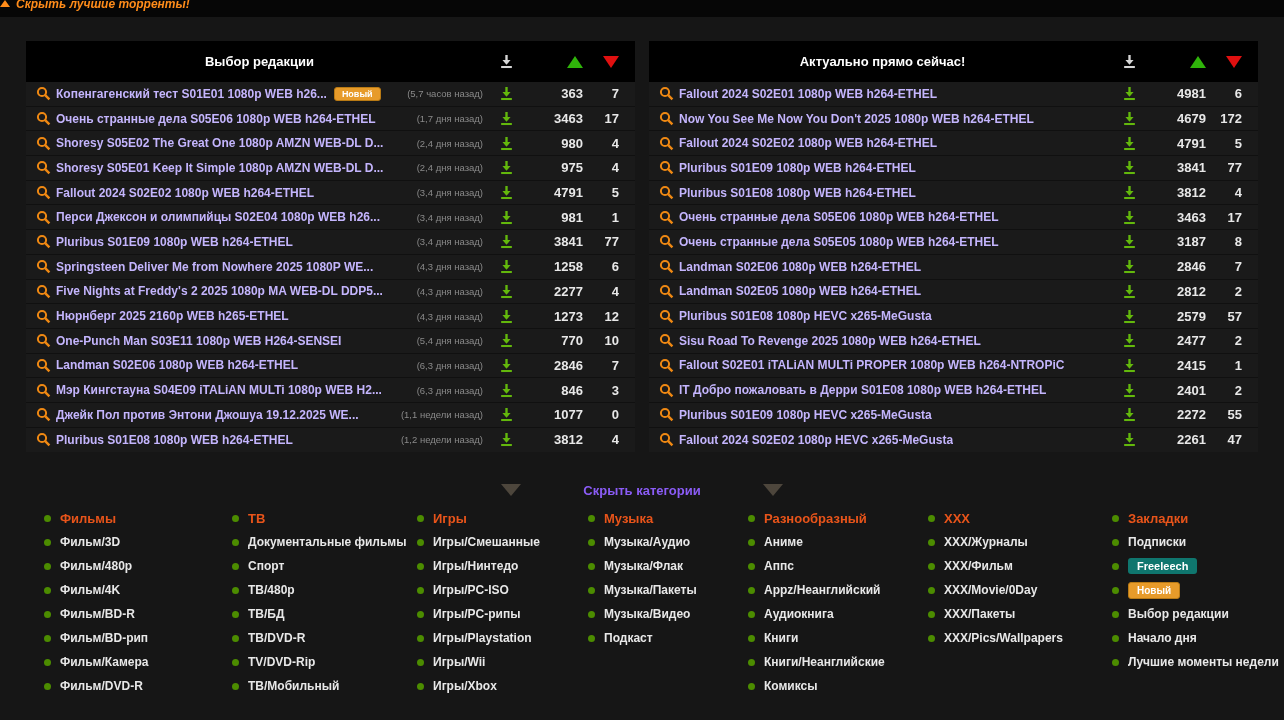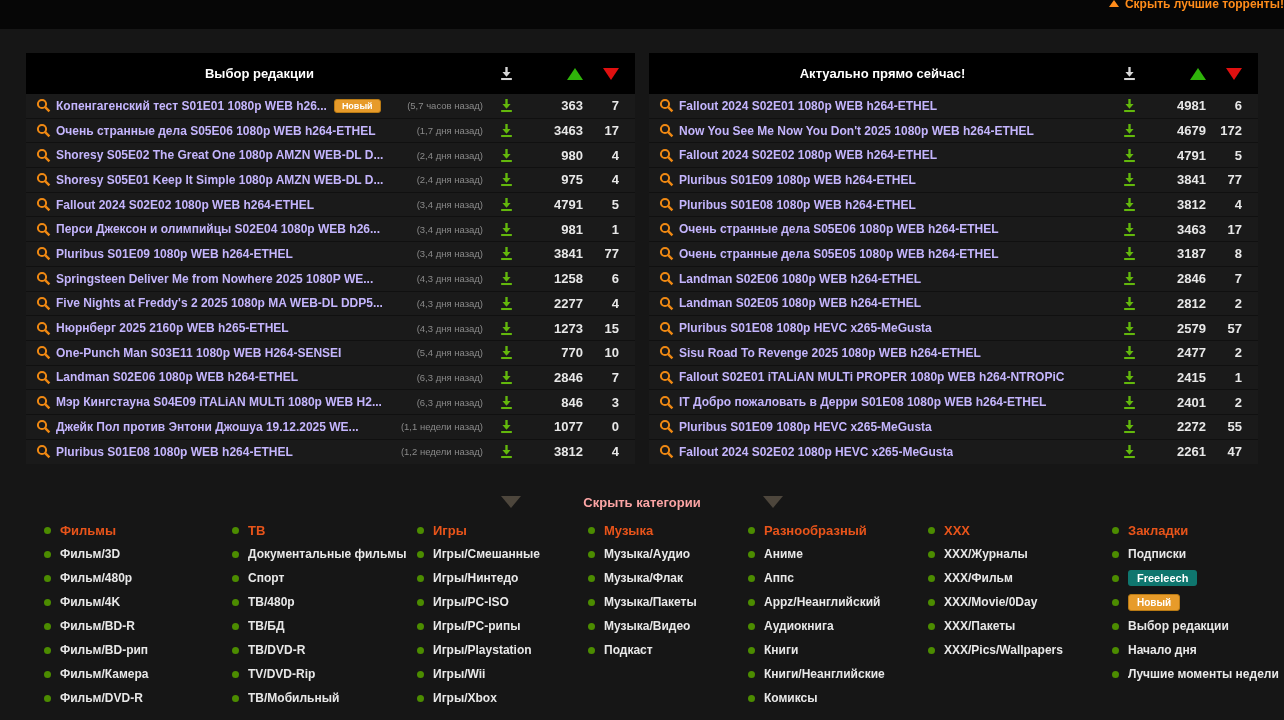--- a/index.html
+++ b/index.html
@@ -3,21 +3,21 @@
 <meta charset="utf-8">
 <style>
   * { margin:0; padding:0; box-sizing:border-box; }
   html,body { width:1284px; height:720px; overflow:hidden; }
   body {
     background:#161616;
     font-family:"Liberation Sans","DejaVu Sans",sans-serif;
     color:#ddd;
   }
   
-  .top-bar { height:29px; background:#060606; overflow:hidden; text-align:right; }
+  .top-bar { height:17px; background:#060606; overflow:hidden; text-align:left;font-style:italic; }
   .top-toggle { display:inline-block; transform:translateY(-6px); font-size:12px; font-weight:bold; color:#ff8c1a; cursor:pointer; }
   .top-toggle .tri-up-sm { display:inline-block; width:0; height:0; border-left:5px solid transparent; border-right:5px solid transparent; border-bottom:7px solid #ff8c1a; margin-right:6px; vertical-align:1px; }
 
   
   .panels { display:flex; gap:14px; padding:0 26px; margin-top:24px; }
   .panel { flex:1; background:#1a1a1a; min-width:0; }
   .panel-header { display:flex; align-items:center; height:41px; background:#000; padding:0 8px 0 10px; }
   .ph-title { flex:1; text-align:center; font-size:13px; font-weight:bold; color:#fff; }
   .col-dl { width:46px; display:flex; justify-content:center; align-items:center; }
   .col-seed { width:54px; text-align:right; }
@@ -31,21 +31,21 @@
   .row:last-child { border-bottom:none; }
   .mag { width:20px; display:flex; align-items:center; }
   .title-wrap { flex:1; min-width:0; display:flex; align-items:center; gap:7px; overflow:hidden; }
   .row-title { font-size:12px; font-weight:bold; color:#c4b5fd; white-space:nowrap; overflow:hidden; cursor:pointer;text-align:center; }
   .row-badge { flex:0 0 auto; background:#e79b2a; border:1px solid #b97a14; color:#fff; font-size:9px; font-weight:bold; padding:1px 7px; border-radius:3px; }
   .age { font-size:9.5px; color:#8a8a8a; white-space:nowrap; margin-left:18px; }
   .num { font-size:13px; font-weight:bold; color:#e8e8e8; }
 
   
   .cat-toggle { margin-top:22px; height:32px; display:flex; align-items:center; justify-content:center; gap:62px; }
-  .cat-toggle-label { font-size:13px; font-weight:bold; color:#fca5a5; cursor:pointer; }
+  .cat-toggle-label { font-size:13px; font-weight:bold; color:#8b5cf6; cursor:pointer; }
   .tri-down-gray { width:0; height:0; border-left:10px solid transparent; border-right:10px solid transparent; border-top:12px solid #4d463c; }
 
   
   .categories { padding-left:44px; display:grid; grid-template-columns:188px 185px 171px 160px 180px 184px auto; }
   .cat-col { display:flex; flex-direction:column; }
   .cat-row { display:flex; align-items:center; height:24px; gap:9px; cursor:pointer; }
   .dot { width:7px; height:7px; border-radius:50%; background:#4c8c00; flex:0 0 auto; }
   .cat-header-label { font-size:13px; font-weight:bold; color:#e8541a; white-space:nowrap; }
   .cat-label { font-size:12px; font-weight:bold; color:#e8e8e8; white-space:nowrap; }
   .cat-label.badge-pink { background:#0f766e; color:#fff; font-size:11px; padding:2px 9px; border-radius:3px; }
@@ -288,21 +288,21 @@
 
             </span>
             <span class="age">(4,3 дня назад)</span>
             <span class="col-dl">
               <svg width="15" height="15" viewBox="0 0 14 14">
               <path d="M5.9 1h2.2v4.6h2.7L7 10 3.2 5.6h2.7z" fill="#63b80c"></path>
               <rect x="2" y="11.2" width="10" height="1.9" fill="#63b80c"></rect>
             </svg>
             </span>
             <span class="col-seed num">1273</span>
-            <span class="col-leech num">15</span>
+            <span class="col-leech num">12</span>
           </div>
 
           <div class="row">
             <span class="mag">
               <svg width="15" height="15" viewBox="0 0 15 15">
               <circle cx="6" cy="6" r="4.1" stroke="#f08913" stroke-width="2" fill="none"></circle>
               <line x1="9.2" y1="9.2" x2="13.4" y2="13.4" stroke="#f08913" stroke-width="2.4"></line>
             </svg>
             </span>
             <span class="title-wrap">

